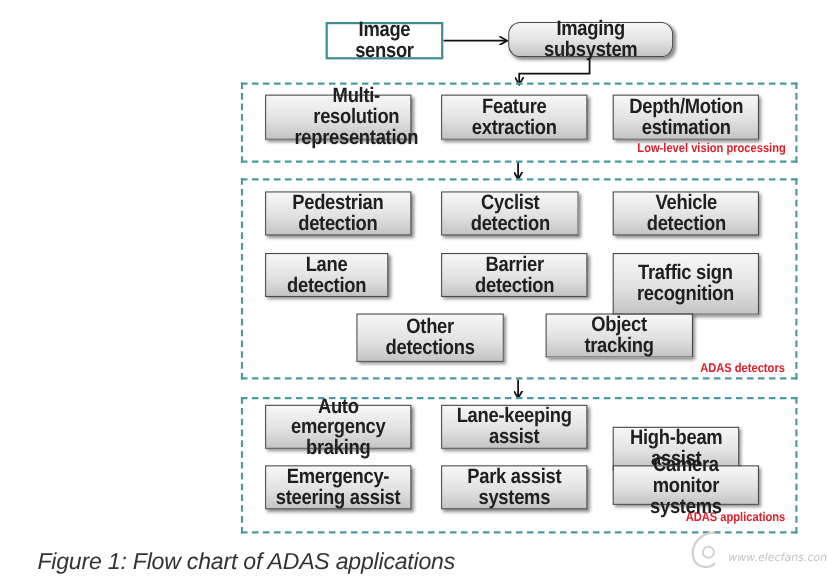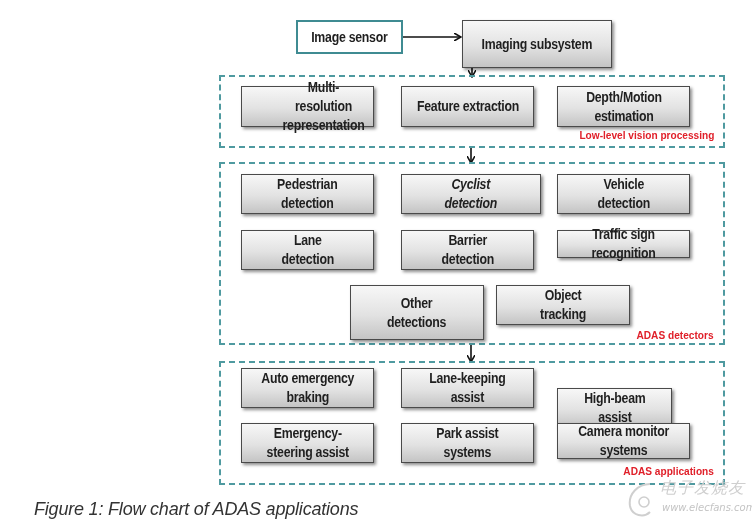--- a/index.html
+++ b/index.html
@@ -2,21 +2,21 @@
 <html><head>
 <meta charset="utf-8">
 <style>
   html, body { margin:0; padding:0; background:#ffffff; }
   body { width:752px; height:524px; position:relative; overflow:hidden;
          font-family:"Liberation Sans", sans-serif; }
   .node {
     position:absolute; box-sizing:border-box;
     display:flex; align-items:center; justify-content:center; text-align:center;
     font-family:"Liberation Sans", sans-serif; font-weight:bold;
-    font-size:14px; line-height:19px; color:#1f1f1f;
+    font-size:19px; line-height:19px; color:#1f1f1f;
     letter-spacing:-0.3px; transform-origin:center;
     background:linear-gradient(#f7f7f7 0%, #e2e2e2 55%, #c4c4c4 100%);
     border:1px solid #4a4a4a;
     box-shadow:2px 2px 3px rgba(0,0,0,0.45);
   }
   .node span { display:block; transform:scaleX(0.88); white-space:pre-line; }
   .node.sensor {
     background:#ffffff; border:2px solid #3f8b92; box-shadow:none;
   }
   .group {
@@ -24,21 +24,21 @@
     border:2px dashed #4f9aa0;
   }
   .group-label {
     position:absolute; font-family:"Liberation Sans", sans-serif; font-weight:bold;
     font-size:11.5px; color:#e0202a; white-space:nowrap;
     transform:scaleX(0.88); transform-origin:right center;
   }
   .caption {
     position:absolute; left:34px; top:499px;
     font-family:"Liberation Sans", sans-serif; font-style:italic;
-    font-size:18px; color:#333333; letter-spacing:-0.2px;
+    font-size:21px; color:#333333; letter-spacing:-0.2px;
   }
   .watermark {
     position:absolute; left:620px; top:478px; width:130px; height:44px;
     color:#c9c9c9; font-family:"DejaVu Sans", sans-serif;
   }
   .watermark .wm-cn { position:absolute; left:40px; top:0px; font-size:16px; font-style:italic; color:#cfcfcf; letter-spacing:1px; }
   .watermark .wm-url { position:absolute; left:42px; top:24px; font-size:10px; font-style:italic; color:#c4c4c4; }
   svg.connectors { position:absolute; left:0; top:0; }
 </style>
 </head>
@@ -52,21 +52,21 @@
   </defs>
   <line x1="403" y1="37" x2="460" y2="37" stroke="#111" stroke-width="1.6" marker-end="url(#ah)"></line>
   <polyline points="536,54 536,67 472,67 472,76" fill="none" stroke="#111" stroke-width="1.6" marker-end="url(#ah)"></polyline>
   <line x1="471" y1="147" x2="471" y2="162" stroke="#111" stroke-width="1.6" marker-end="url(#ah)"></line>
   <line x1="471" y1="345" x2="471" y2="361" stroke="#111" stroke-width="1.6" marker-end="url(#ah)"></line>
 </svg>
 
 <div class="node sensor" style="left:296px;top:20px;width:107px;height:34px;">
   <span>Image sensor</span>
 </div>
-<div class="node" style="left:462px;top:20px;width:150px;height:48px;">
+<div class="node" style="left:462px;top:20px;width:150px;height:32px;border-radius:11px;">
   <span>Imaging subsystem</span>
 </div>
 
 <div class="group" style="left:219px;top:75px;width:506px;height:73px;"></div>
 <div class="group-label" style="right:38px;top:129px;">Low-level vision processing</div>
 
 <div class="node" style="left:241px;top:86px;width:133px;height:41px;padding-left:32px;">
   <span>Multi-resolution
 representation</span>
 </div>
@@ -78,41 +78,41 @@
 estimation</span>
 </div>
 
 <div class="group" style="left:219px;top:162px;width:506px;height:183px;"></div>
 <div class="group-label" style="right:38px;top:329px;">ADAS detectors</div>
 
 <div class="node" style="left:241px;top:174px;width:133px;height:40px;">
   <span>Pedestrian
 detection</span>
 </div>
-<div class="node" style="left:401px;top:174px;width:140px;height:40px;font-style:italic;">
+<div class="node" style="left:401px;top:174px;width:125px;height:40px;">
   <span>Cyclist
 detection</span>
 </div>
 <div class="node" style="left:557px;top:174px;width:133px;height:40px;text-align:center;">
   <span>Vehicle
 detection</span>
 </div>
-<div class="node" style="left:241px;top:230px;width:133px;height:40px;">
+<div class="node" style="left:241px;top:230px;width:112px;height:40px;">
   <span>Lane
 detection</span>
 </div>
 <div class="node" style="left:401px;top:230px;width:133px;height:40px;">
   <span>Barrier
 detection</span>
 </div>
-<div class="node" style="left:557px;top:230px;width:133px;height:28px;">
+<div class="node" style="left:557px;top:230px;width:133px;height:56px;">
   <span>Traffic sign
 recognition</span>
 </div>
-<div class="node" style="left:324px;top:285px;width:134px;height:55px;margin-left:26px;">
+<div class="node" style="left:324px;top:285px;width:134px;height:44px;">
   <span>Other
 detections</span>
 </div>
 <div class="node" style="left:496px;top:285px;width:134px;height:40px;align-items:center;">
   <span>Object
 tracking</span>
 </div>
 
 <div class="group" style="left:219px;top:361px;width:506px;height:124px;"></div>
 <div class="group-label" style="right:38px;top:465px;">ADAS applications</div>
@@ -142,15 +142,14 @@
 systems</span>
 </div>
 
 <div class="caption">Figure 1: Flow chart of ADAS applications</div>
 
 <div class="watermark">
   <svg width="40" height="44" style="position:absolute;left:0;top:0;">
     <path d="M30,6 C18,6 8,16 10,28 C12,38 24,40 30,34" fill="none" stroke="#cfcfcf" stroke-width="2"></path>
     <circle cx="24" cy="24" r="5" fill="none" stroke="#cfcfcf" stroke-width="1.6"></circle>
   </svg>
-  <span class="wm-cn">电子发烧友</span>
   <span class="wm-url">www.elecfans.com</span>
 </div>
 
 </body></html>

